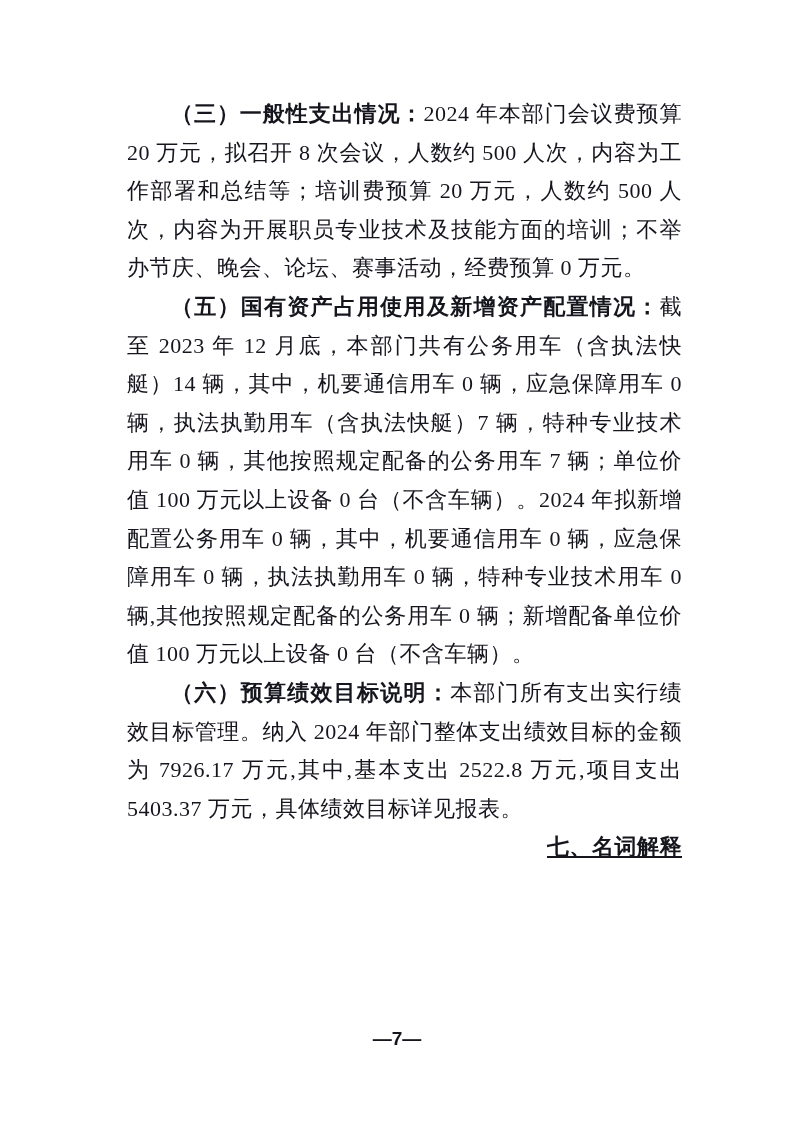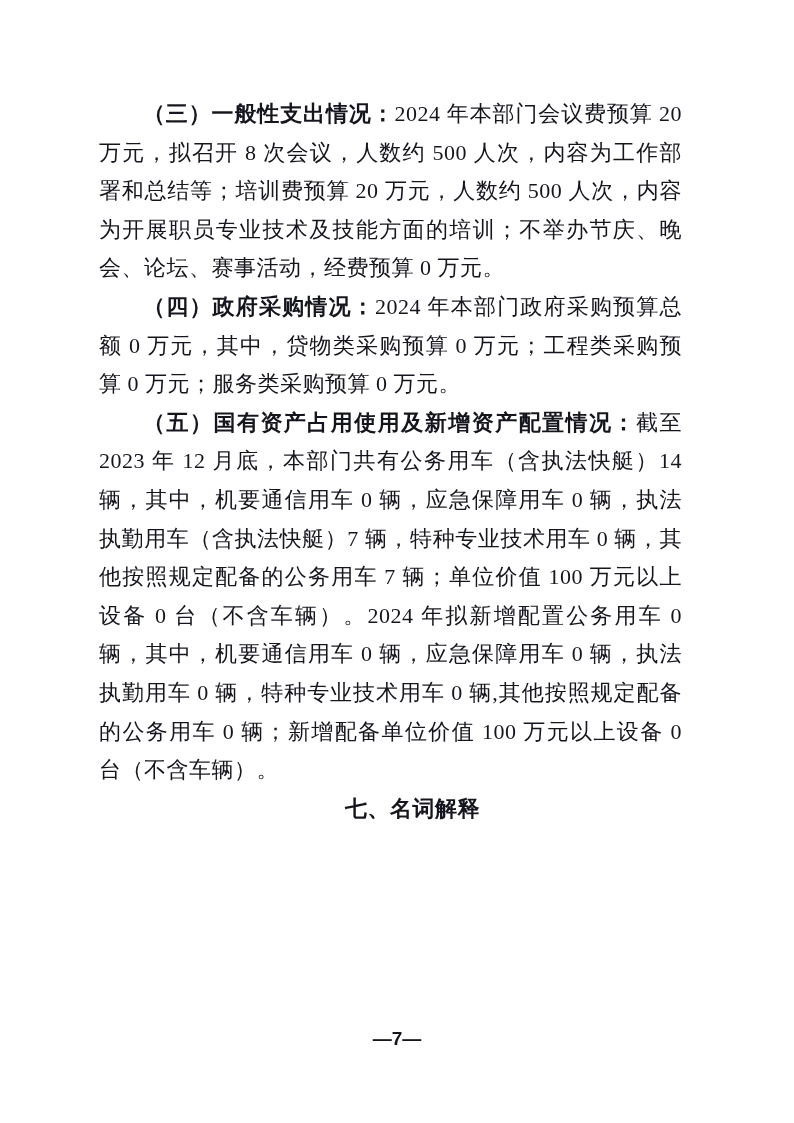--- a/index.html
+++ b/index.html
@@ -11,21 +11,21 @@
     position: relative;
     width: 794px;
     height: 1123px;
     background: #ffffff;
     overflow: hidden;
     font-family: "Liberation Serif", serif;
     color: #15151e;
   }
   .content {
     position: absolute;
-    left: 99px;
+    left: 127px;
     right: 112px;
     top: 95px;
     font-size: 22px;
     line-height: 38.6px;
     text-align: justify;
     text-justify: inter-character;
     letter-spacing: 0.5px;
   }
   .para {
     margin: 0;
@@ -35,21 +35,22 @@
     font-weight: 700;
     font-family: "Liberation Sans", sans-serif;
   }
   .section-heading {
     margin: 0;
     text-indent: 2em;
     font-weight: 700;
     font-family: "Liberation Sans", sans-serif;
     font-size: 22px;
     line-height: 38.6px;
-    text-align: center;
+    text-align: right;
+    text-decoration: underline;
   }
   .footer {
     position: absolute;
     left: 0;
     right: 0;
     top: 1028px;
     text-align: center;
     font-size: 19px;
     font-weight: 700;
     font-family: "Liberation Sans", sans-serif;
@@ -57,24 +58,24 @@
   }
 </style>
 </head>
 <body>
 
 <div class="page">
   <div class="content">
 
     <p class="para"><span class="lead">（三）一般性支出情况：</span><span>2024 年本部门会议费预算 20 万元，拟召开 8 次会议，人数约 500 人次，内容为工作部署和总结等；培训费预算 20 万元，人数约 500 人次，内容为开展职员专业技术及技能方面的培训；不举办节庆、晚会、论坛、赛事活动，经费预算 0 万元。</span></p>
 
-    <p class="para"><span class="lead">（四）政府采购情况：</span><span>2024 年本部门政府采购预算总额 0 万元，其中，贷物类采购预算 0 万元；工程类采购预算 0 万元；服务类采购预算 0 万元。</span></p>
 
     <p class="para"><span class="lead">（五）国有资产占用使用及新增资产配置情况：</span><span>截至 2023 年 12 月底，本部门共有公务用车（含执法快艇）14 辆，其中，机要通信用车 0 辆，应急保障用车 0 辆，执法执勤用车（含执法快艇）7 辆，特种专业技术用车 0 辆，其他按照规定配备的公务用车 7 辆；单位价值 100 万元以上设备 0 台（不含车辆）。2024 年拟新增配置公务用车 0 辆，其中，机要通信用车 0 辆，应急保障用车 0 辆，执法执勤用车 0 辆，特种专业技术用车 0 辆,其他按照规定配备的公务用车 0 辆；新增配备单位价值 100 万元以上设备 0 台（不含车辆）。</span></p>
 
+    <p class="para"><span class="lead">（六）预算绩效目标说明：</span><span>本部门所有支出实行绩效目标管理。纳入 2024 年部门整体支出绩效目标的金额为 7926.17 万元,其中,基本支出 2522.8 万元,项目支出 5403.37 万元，具体绩效目标详见报表。</span></p>
 
     <h3 class="section-heading">七、名词解释</h3>
 
 
   </div>
 
   <div class="footer">—7—</div>
 </div>
 
 </body></html>

